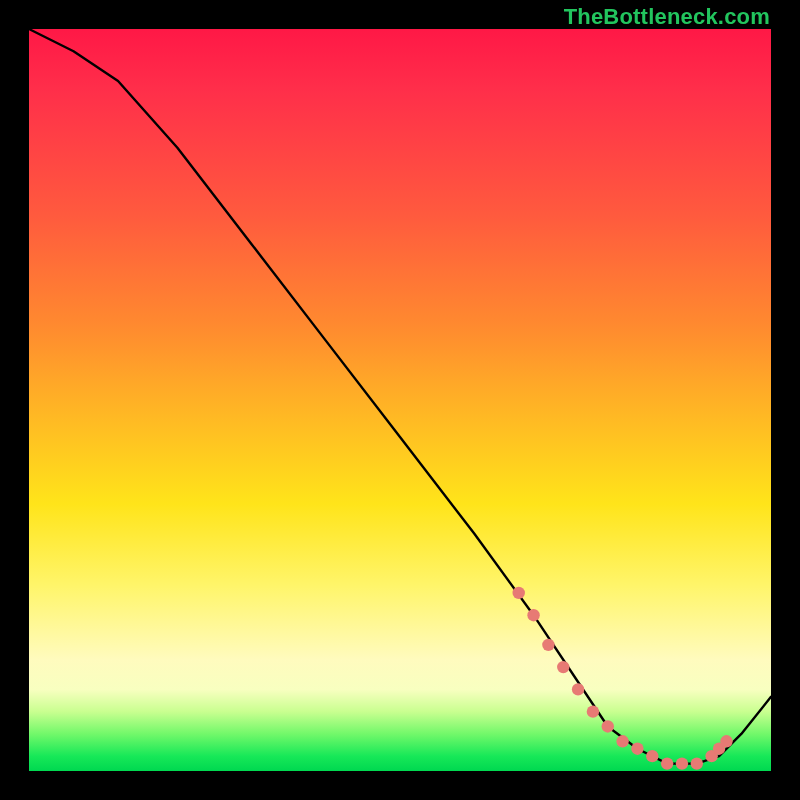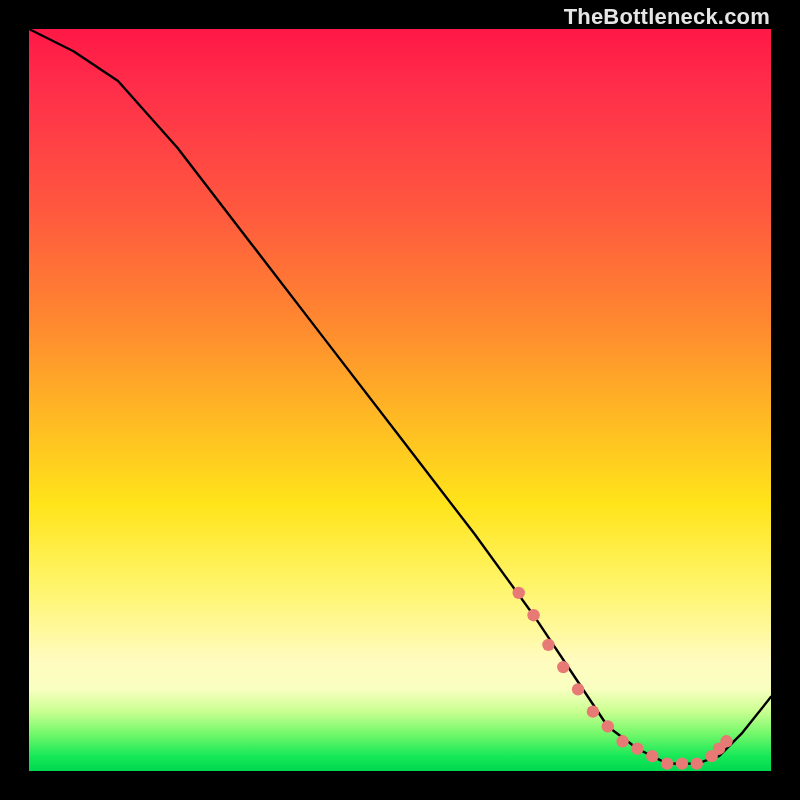--- a/index.html
+++ b/index.html
@@ -42,21 +42,21 @@
       #00d850 100%
     );
   }
   .watermark {
     position: absolute;
     top: 4px;
     right: 30px;
     font-family: Arial, Helvetica, sans-serif;
     font-size: 22px;
     font-weight: 600;
-    color: #e5e5e5;
+    color: #22c55e;
     letter-spacing: 0.2px;
   }
   svg.curve {
     position: absolute;
     left: 29px;
     top: 29px;
     width: 742px;
     height: 742px;
     overflow: visible;
   }

